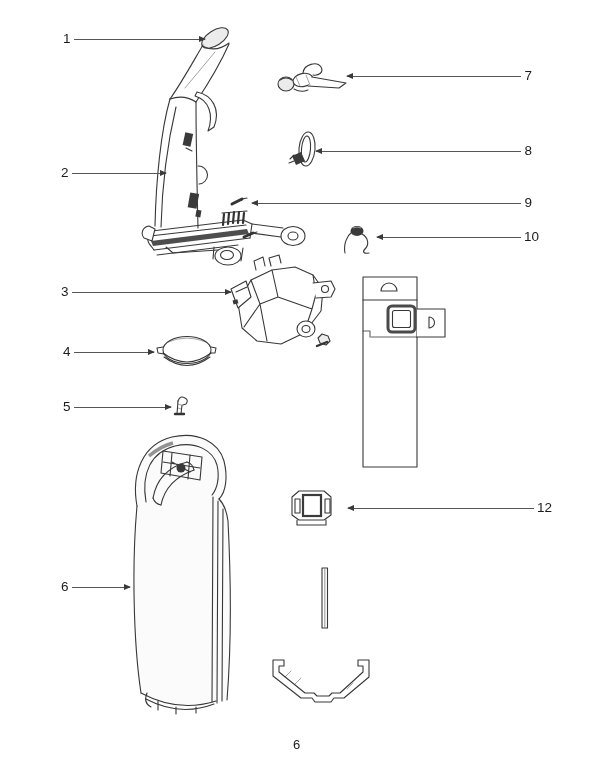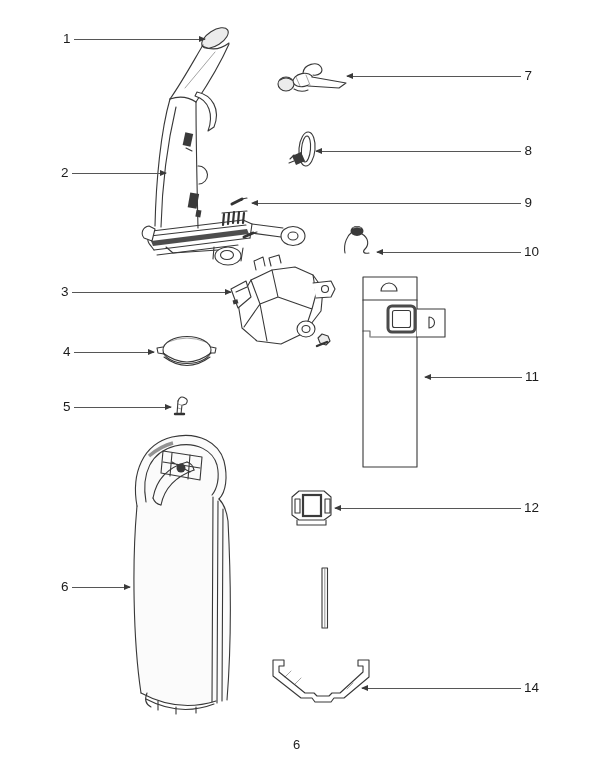--- a/index.html
+++ b/index.html
@@ -215,32 +215,24 @@
     <span class="co-num">7</span>
   </div>
   <div class="callout" style="left:316px;top:142px;width:219px">
     <span class="co-line arrow-left"></span>
     <span class="co-num">8</span>
   </div>
   <div class="callout" style="left:252px;top:194px;width:283px">
     <span class="co-line arrow-left"></span>
     <span class="co-num">9</span>
   </div>
-  <div class="callout" style="left:377px;top:243px;width:165px">
+  <div class="callout" style="left:377px;top:228px;width:165px">
     <span class="co-line arrow-left"></span>
     <span class="co-num">10</span>
   </div>
-  <div class="callout" style="left:425px;top:368px;width:117px">
-    <span class="co-line arrow-left"></span>
-    <span class="co-num">11</span>
-  </div>
-  <div class="callout" style="left:335px;top:499px;width:207px">
+  <div class="callout" style="left:348px;top:499px;width:207px">
     <span class="co-line arrow-left"></span>
     <span class="co-num">12</span>
   </div>
-  <div class="callout" style="left:362px;top:679px;width:180px">
-    <span class="co-line arrow-left"></span>
-    <span class="co-num">14</span>
-  </div>
 
   <div class="page-number" style="left:293px;top:737px">6</div>
 
 </div>
 
 </body></html>

